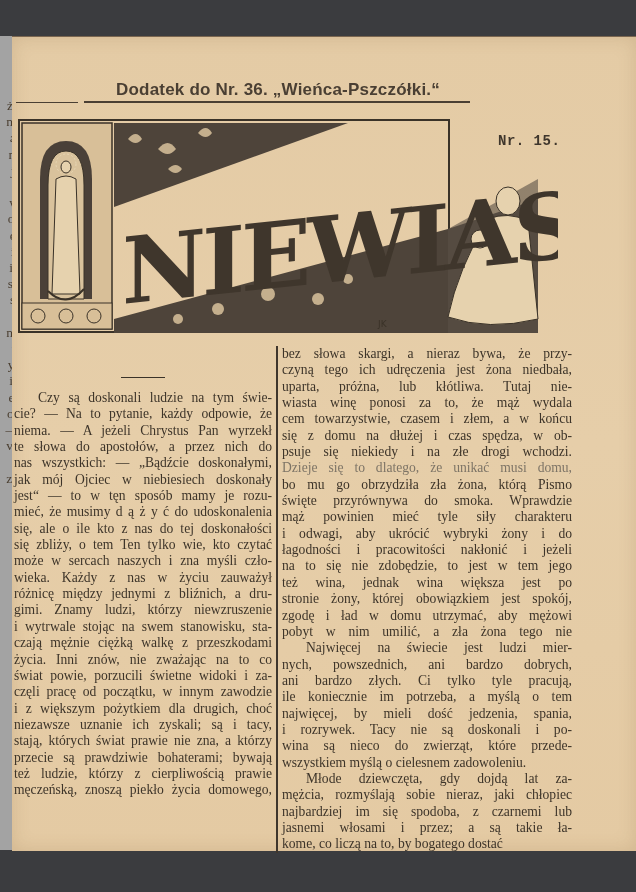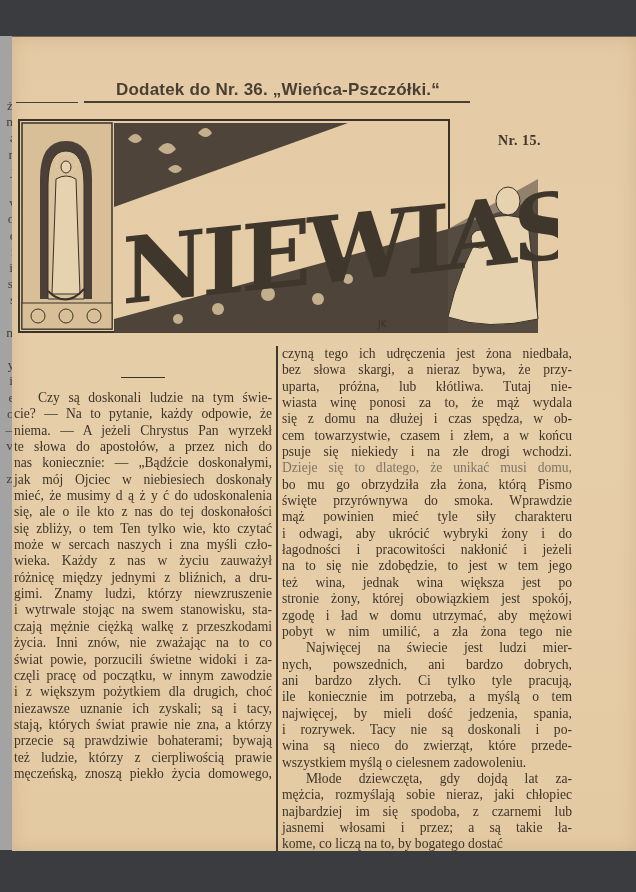--- a/index.html
+++ b/index.html
@@ -29,21 +29,21 @@
     font-size:17px; color:#4a3f33; letter-spacing:0.2px; white-space:nowrap;
   }
   .rule-short { position:absolute; left:4px; top:22px; width:62px; height:1px; background:#4a3f33; }
   .rule-long { position:absolute; left:72px; top:21px; width:386px; height:2px; background:#4a3f33; }
   .banner {
     position:absolute; left:6px; top:82px; width:540px; height:216px;
   }
   .banner svg { position:absolute; left:0; top:0; }
   .issue-no {
     position:absolute; left:486px; top:96px;
-    font-family:Liberation Serif, serif; font-weight:bold;
+    font-family:Liberation Mono, monospace; font-weight:bold;
     font-size:14px; color:#3f362c; letter-spacing:0.5px;
   }
   .col-left { position:absolute; left:2px; top:328px; width:258px; }
   .col-right { position:absolute; left:264px; top:309px; width:290px; border-left:2px solid #3f362c; padding-left:4px; }
   .article-title {
     font-family:"Liberation Sans","DejaVu Sans",sans-serif;
     font-size:22px; line-height:27px; text-align:center; color:#3a3228; margin:0;
     font-weight:normal; letter-spacing:0.2px;
   }
   .title-rule { width:44px; height:1px; background:#3a3228; margin:12px auto 12px; }
@@ -118,22 +118,23 @@
 
   <div class="col-left">
     <h1 class="article-title">
     </h1>
     <div class="title-rule"></div>
     <div class="para" id="leftCol">
         <span class="line indent">Czy są doskonali ludzie na tym świe-</span>
         <span class="line">cie? — Na to pytanie, każdy odpowie, że</span>
         <span class="line">niema. — A jeżeli Chrystus Pan wyrzekł</span>
         <span class="line">te słowa do apostołów, a przez nich do</span>
-        <span class="line">nas koniecznie: — „Bądźcie doskonałymi,</span>
+        <span class="line">nas wszystkich: — „Bądźcie doskonałymi,</span>
         <span class="line">jak mój Ojciec w niebiesiech doskonały</span>
+        <span class="line">jest“ — to w tęn sposób mamy je rozu-</span>
         <span class="line">mieć, że musimy d ą ż y ć do udoskonalenia</span>
         <span class="line">się, ale o ile kto z nas do tej doskonałości</span>
         <span class="line">się zbliży, o tem Ten tylko wie, kto czytać</span>
         <span class="line">może w sercach naszych i zna myśli czło-</span>
         <span class="line">wieka. Każdy z nas w życiu zauważył</span>
         <span class="line">różnicę między jednymi z bliźnich, a dru-</span>
         <span class="line">gimi. Znamy ludzi, którzy niewzruszenie</span>
         <span class="line">i wytrwale stojąc na swem stanowisku, sta-</span>
         <span class="line">czają mężnie ciężką walkę z przeszkodami</span>
         <span class="line">życia. Inni znów, nie zważając na to co</span>
@@ -143,26 +144,26 @@
         <span class="line">niezawsze uznanie ich zyskali; są i tacy,</span>
         <span class="line">stają, których świat prawie nie zna, a którzy</span>
         <span class="line">przecie są prawdziwie bohaterami; bywają</span>
         <span class="line">też ludzie, którzy z cierpliwością prawie</span>
         <span class="line">męczeńską, znoszą piekło życia domowego,</span>
       </div>
   </div>
 
   <div class="col-right">
     <div class="para" id="rightCol">
+        <span class="line">bez słowa skargi, a nieraz bywa, że przy-</span>
         <span class="line">czyną tego ich udręczenia jest żona niedbała,</span>
-        <span class="line">bez słowa skargi, a nieraz bywa, że przy-</span>
         <span class="line">uparta, próżna, lub kłótliwa. Tutaj nie-</span>
         <span class="line">wiasta winę ponosi za to, że mąż wydala</span>
+        <span class="line">cem towarzystwie, czasem i złem, a w końcu</span>
         <span class="line">się z domu na dłużej i czas spędza, w ob-</span>
-        <span class="line">cem towarzystwie, czasem i złem, a w końcu</span>
         <span class="line">psuje się niekiedy i na złe drogi wchodzi.</span>
         <span class="line faded">Dzieje się to dlatego, że unikać musi domu,</span>
         <span class="line">bo mu go obrzydziła zła żona, którą Pismo</span>
         <span class="line">święte przyrównywa do smoka. Wprawdzie</span>
         <span class="line">mąż powinien mieć tyle siły charakteru</span>
         <span class="line">i odwagi, aby ukrócić wybryki żony i do</span>
         <span class="line">łagodności i pracowitości nakłonić i jeżeli</span>
         <span class="line">na to się nie zdobędzie, to jest w tem jego</span>
         <span class="line">też wina, jednak wina większa jest po</span>
         <span class="line">stronie żony, której obowiązkiem jest spokój,</span>

